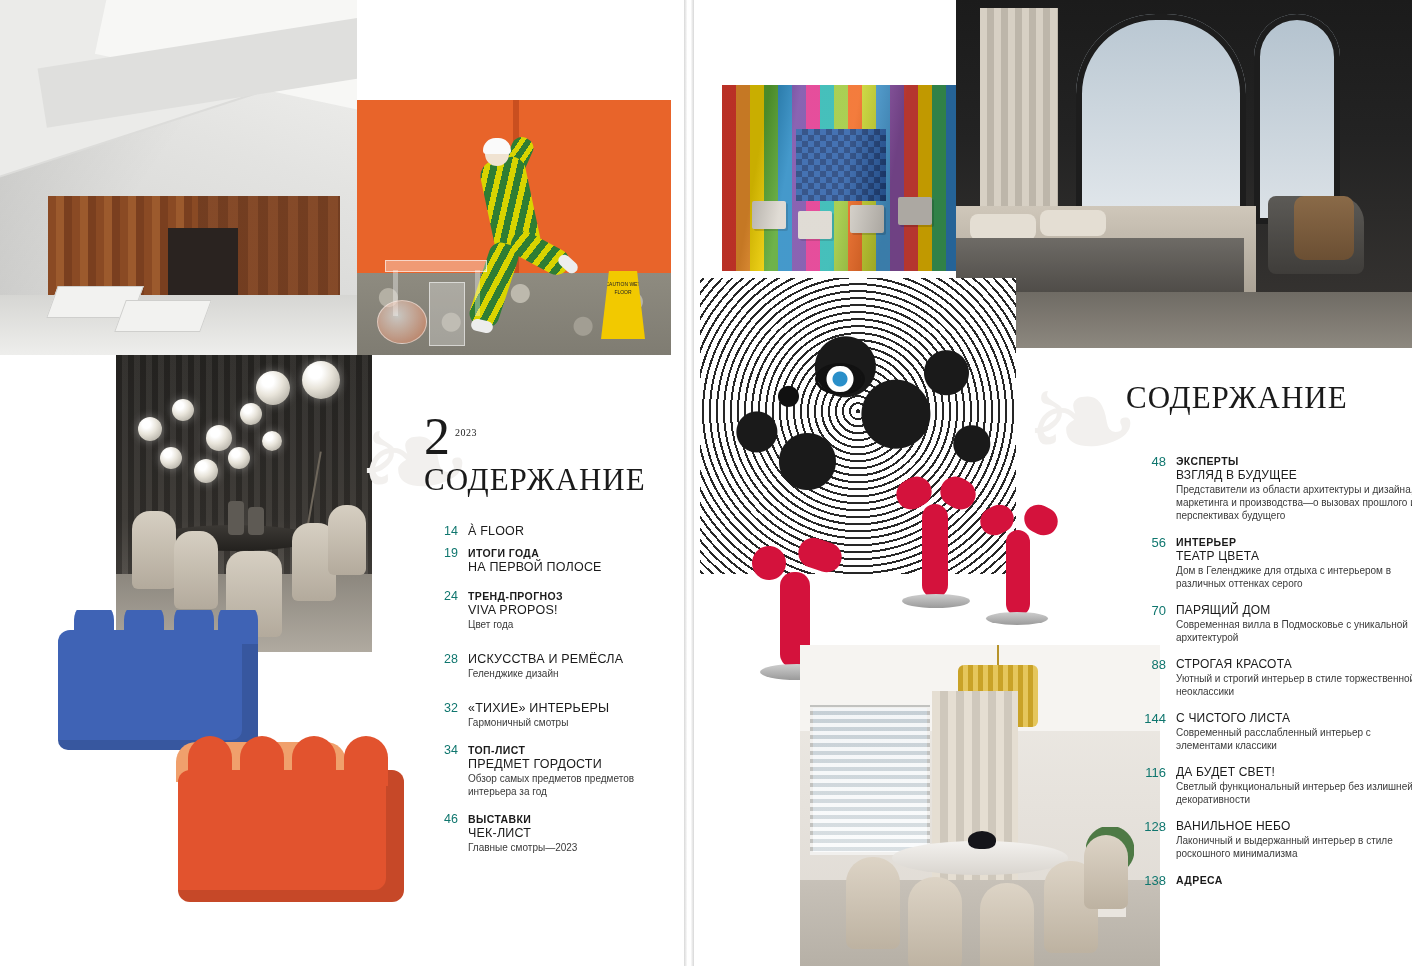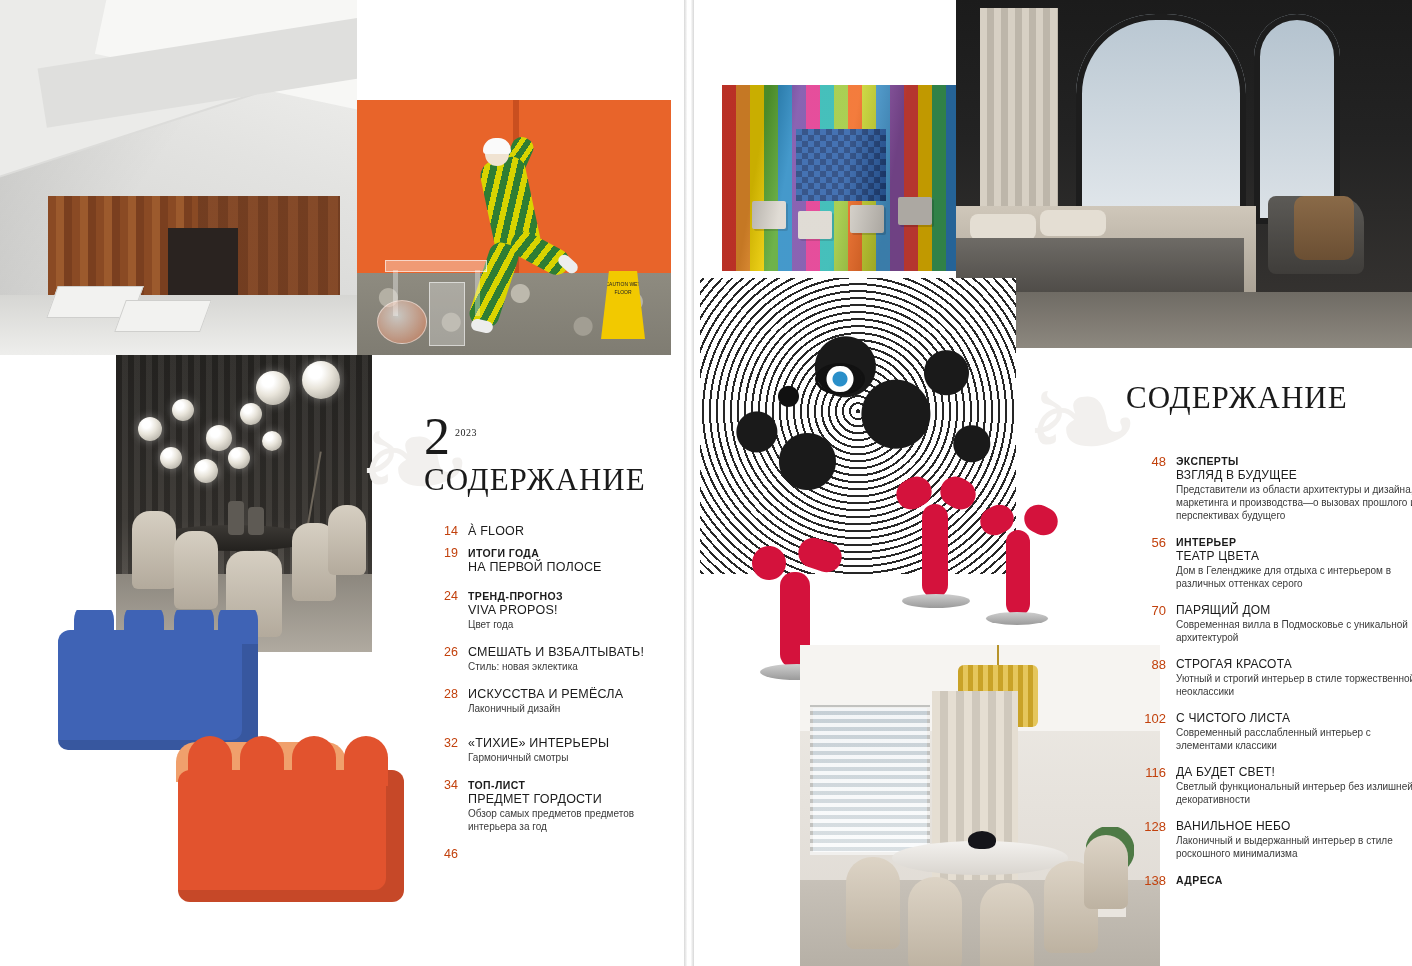--- a/index.html
+++ b/index.html
@@ -236,21 +236,21 @@
   .toc-title-right {
     font-family: "Liberation Serif", serif;
     font-size: 31px; letter-spacing: 1px; text-align: left;
   }
   .toc-list { margin-top: 26px; }
   .toc-row {
     display: flex; align-items: flex-start; margin-bottom: 7px;
   }
   .toc-page {
     width: 34px; flex: 0 0 34px; text-align: right; padding-right: 10px;
-    font-size: 12.5px; color:#c2410c; line-height: 15px;
+    font-size: 12.5px; color:#0f766e; line-height: 15px;
   }
   .toc-body { flex: 1; }
   .toc-section {
     font-size: 10.5px; font-weight: bold; letter-spacing: .4px; line-height: 14px;
   }
   .toc-head {
     font-size: 12.5px; letter-spacing: .2px; line-height: 15px;
   }
   .toc-sub {
     font-size: 10px; color: #3a3a3a; line-height: 13px;
@@ -528,35 +528,28 @@
           <div class="toc-page">24</div>
           <div class="toc-body">
             <div class="toc-section">ТРЕНД-ПРОГНОЗ</div>
             <div class="toc-head">VIVA PROPOS!</div>
             <div class="toc-sub">Цвет года</div>
           </div>
         </div>
 
         <div class="spacer-sm"></div>
 
-        <div class="toc-row">
-          <div class="toc-page">26</div>
-          <div class="toc-body">
-            <div class="toc-head">СМЕШАТЬ И ВЗБАЛТЫВАТЬ!</div>
-            <div class="toc-sub">Стиль: новая эклектика</div>
-          </div>
-        </div>
 
         <div class="spacer-sm"></div>
 
         <div class="toc-row">
           <div class="toc-page">28</div>
           <div class="toc-body">
             <div class="toc-head">ИСКУССТВА И РЕМЁСЛА</div>
-            <div class="toc-sub">Лаконичный дизайн</div>
+            <div class="toc-sub">Геленджике дизайн</div>
           </div>
         </div>
 
         <div class="spacer-sm"></div>
 
 
         <div class="spacer-sm"></div>
 
         <div class="toc-row">
           <div class="toc-page">32</div>
@@ -574,20 +567,25 @@
             <div class="toc-section">ТОП-ЛИСТ</div>
             <div class="toc-head">ПРЕДМЕТ ГОРДОСТИ</div>
             <div class="toc-sub">Обзор самых предметов предметов интерьера за год</div>
           </div>
         </div>
 
         <div class="spacer-sm"></div>
 
         <div class="toc-row">
           <div class="toc-page">46</div>
+          <div class="toc-body">
+            <div class="toc-section">ВЫСТАВКИ</div>
+            <div class="toc-head">ЧЕК-ЛИСТ</div>
+            <div class="toc-sub">Главные смотры—2023</div>
+          </div>
         </div>
 
       </div>
     </div>
   </div>
 
   <div class="gutter"></div>
 
   <div class="page page-right">
 
@@ -693,21 +691,21 @@
 
         <div class="toc-row">
           <div class="toc-page">88</div>
           <div class="toc-body">
             <div class="toc-head">СТРОГАЯ КРАСОТА</div>
             <div class="toc-sub">Уютный и строгий интерьер в стиле торжественной неоклассики</div>
           </div>
         </div>
 
         <div class="toc-row">
-          <div class="toc-page">102</div>
+          <div class="toc-page">144</div>
           <div class="toc-body">
             <div class="toc-head">С ЧИСТОГО ЛИСТА</div>
             <div class="toc-sub">Современный расслабленный интерьер с элементами классики</div>
           </div>
         </div>
 
         <div class="toc-row">
           <div class="toc-page">116</div>
           <div class="toc-body">
             <div class="toc-head">ДА БУДЕТ СВЕТ!</div>

